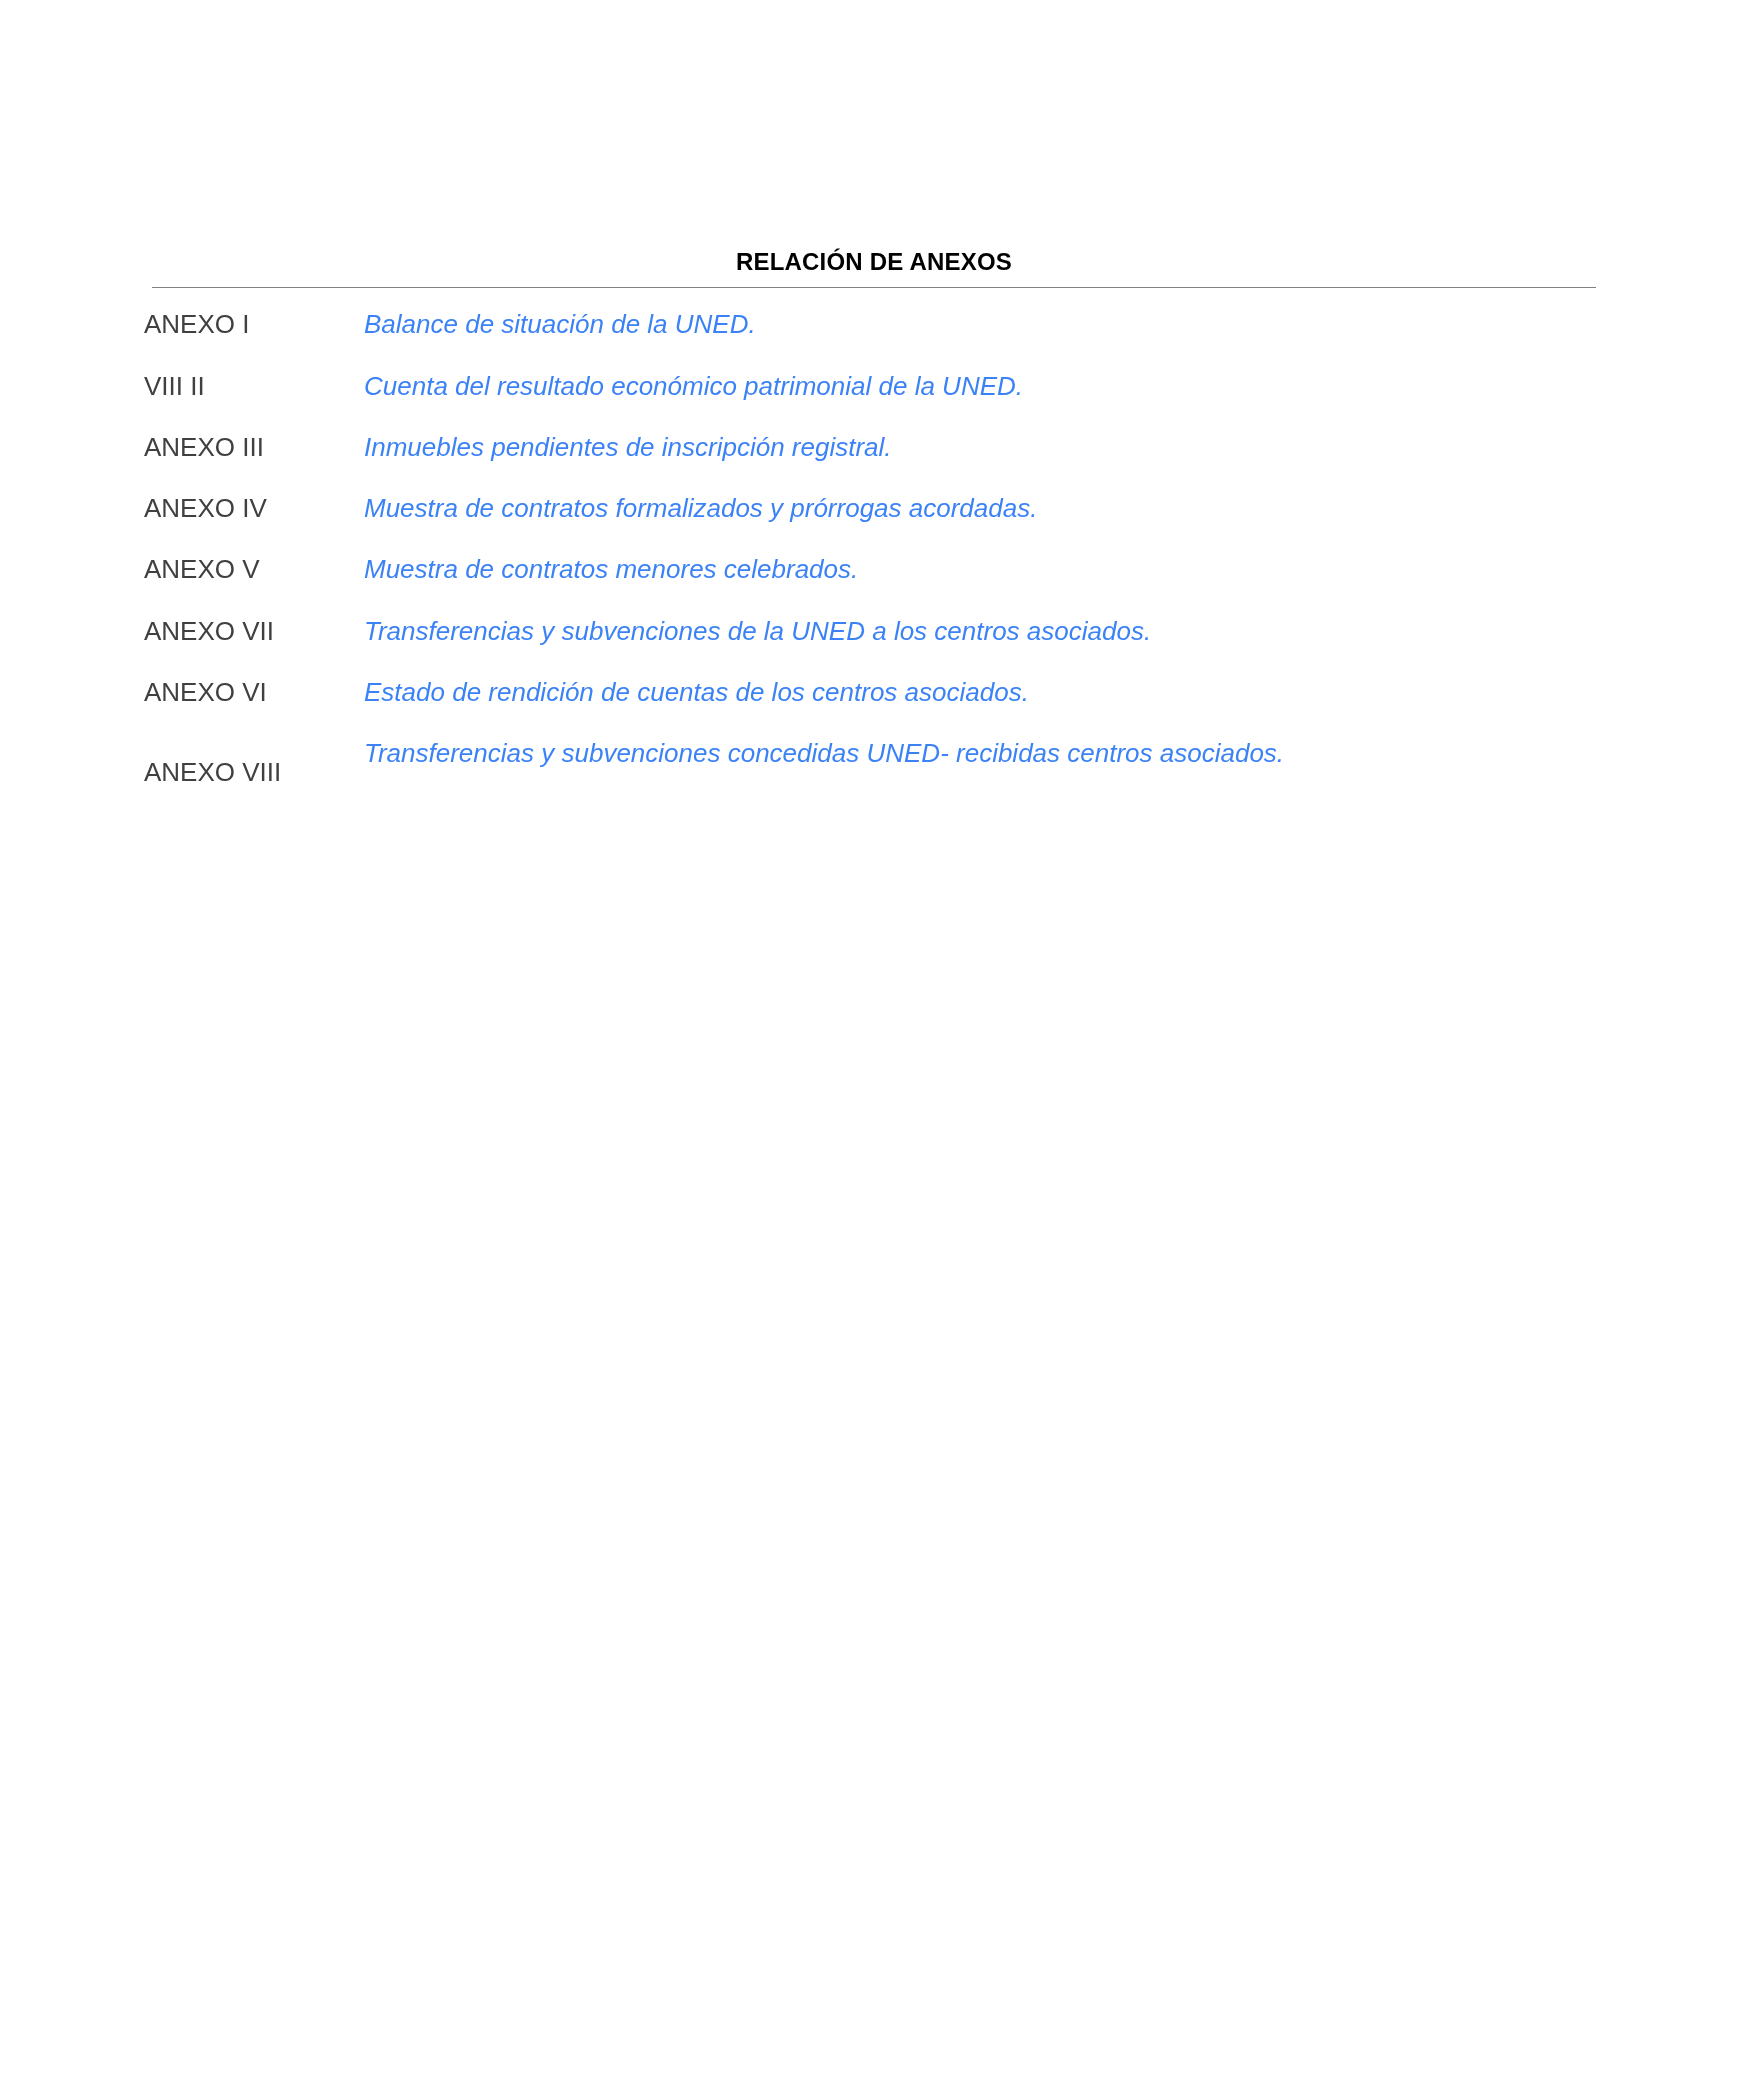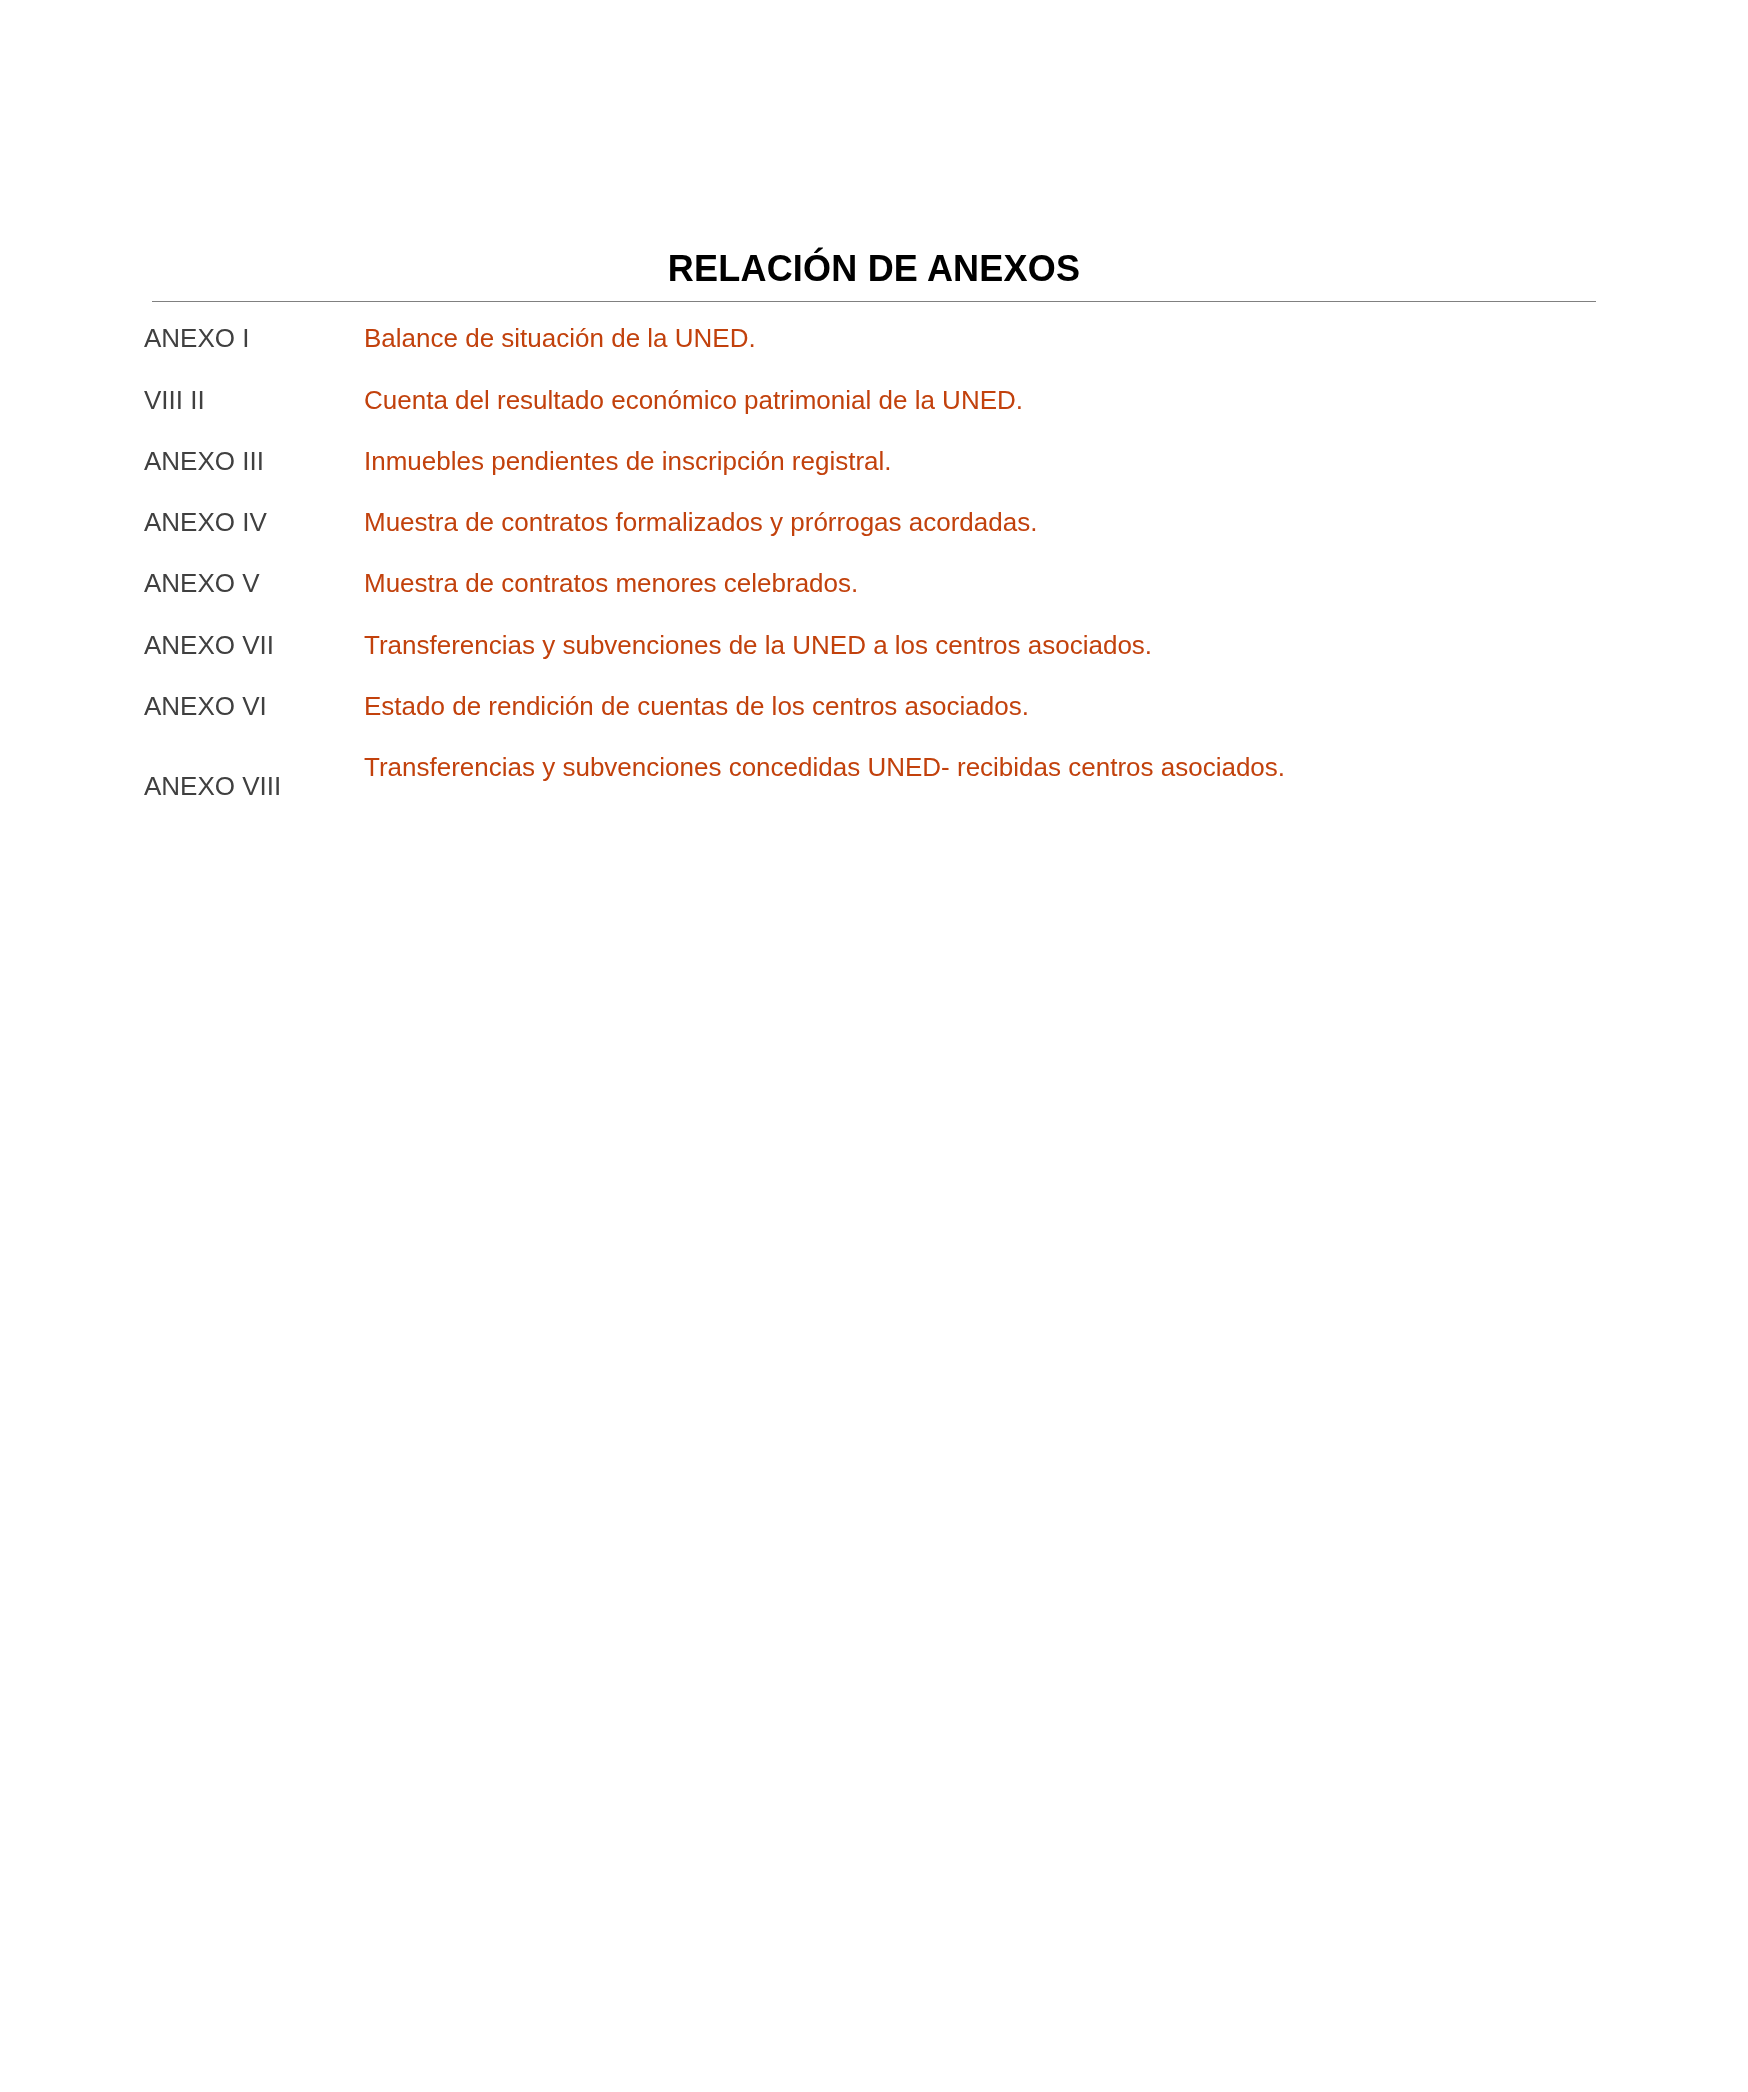--- a/index.html
+++ b/index.html
@@ -25,21 +25,21 @@
   .doc-title {
     text-align: center;
     font-size: 25.5px;
     font-weight: bold;
     letter-spacing: 0.3px;
     margin: 0;
     padding-top: 26px;
   }
   .section-title {
     text-align: center;
-    font-size: 36px;
+    font-size: 24px;
     font-weight: bold;
     letter-spacing: 0.2px;
     margin: 0;
     padding-top: 125px;
   }
   .rule {
     border: 0;
     border-top: 1.6px solid #808080;
     margin: 10.7px 8.2px 0 8.2px;
   }
@@ -56,21 +56,22 @@
     line-height: 1.28;
   }
   td.anexo-id {
     width: 220px;
     padding-left: 43px;
     color: #404040;
     white-space: nowrap;
   }
   td.anexo-desc {
     padding-right: 49px;
-    color: #c2410c;
+    color: #3b82f6;
+    font-style: italic;
   }
   tr.two-line td.anexo-id {
     padding-top: 33px;
   }
 </style>
 </head>
 <body>
 
 <div class="page">
 

